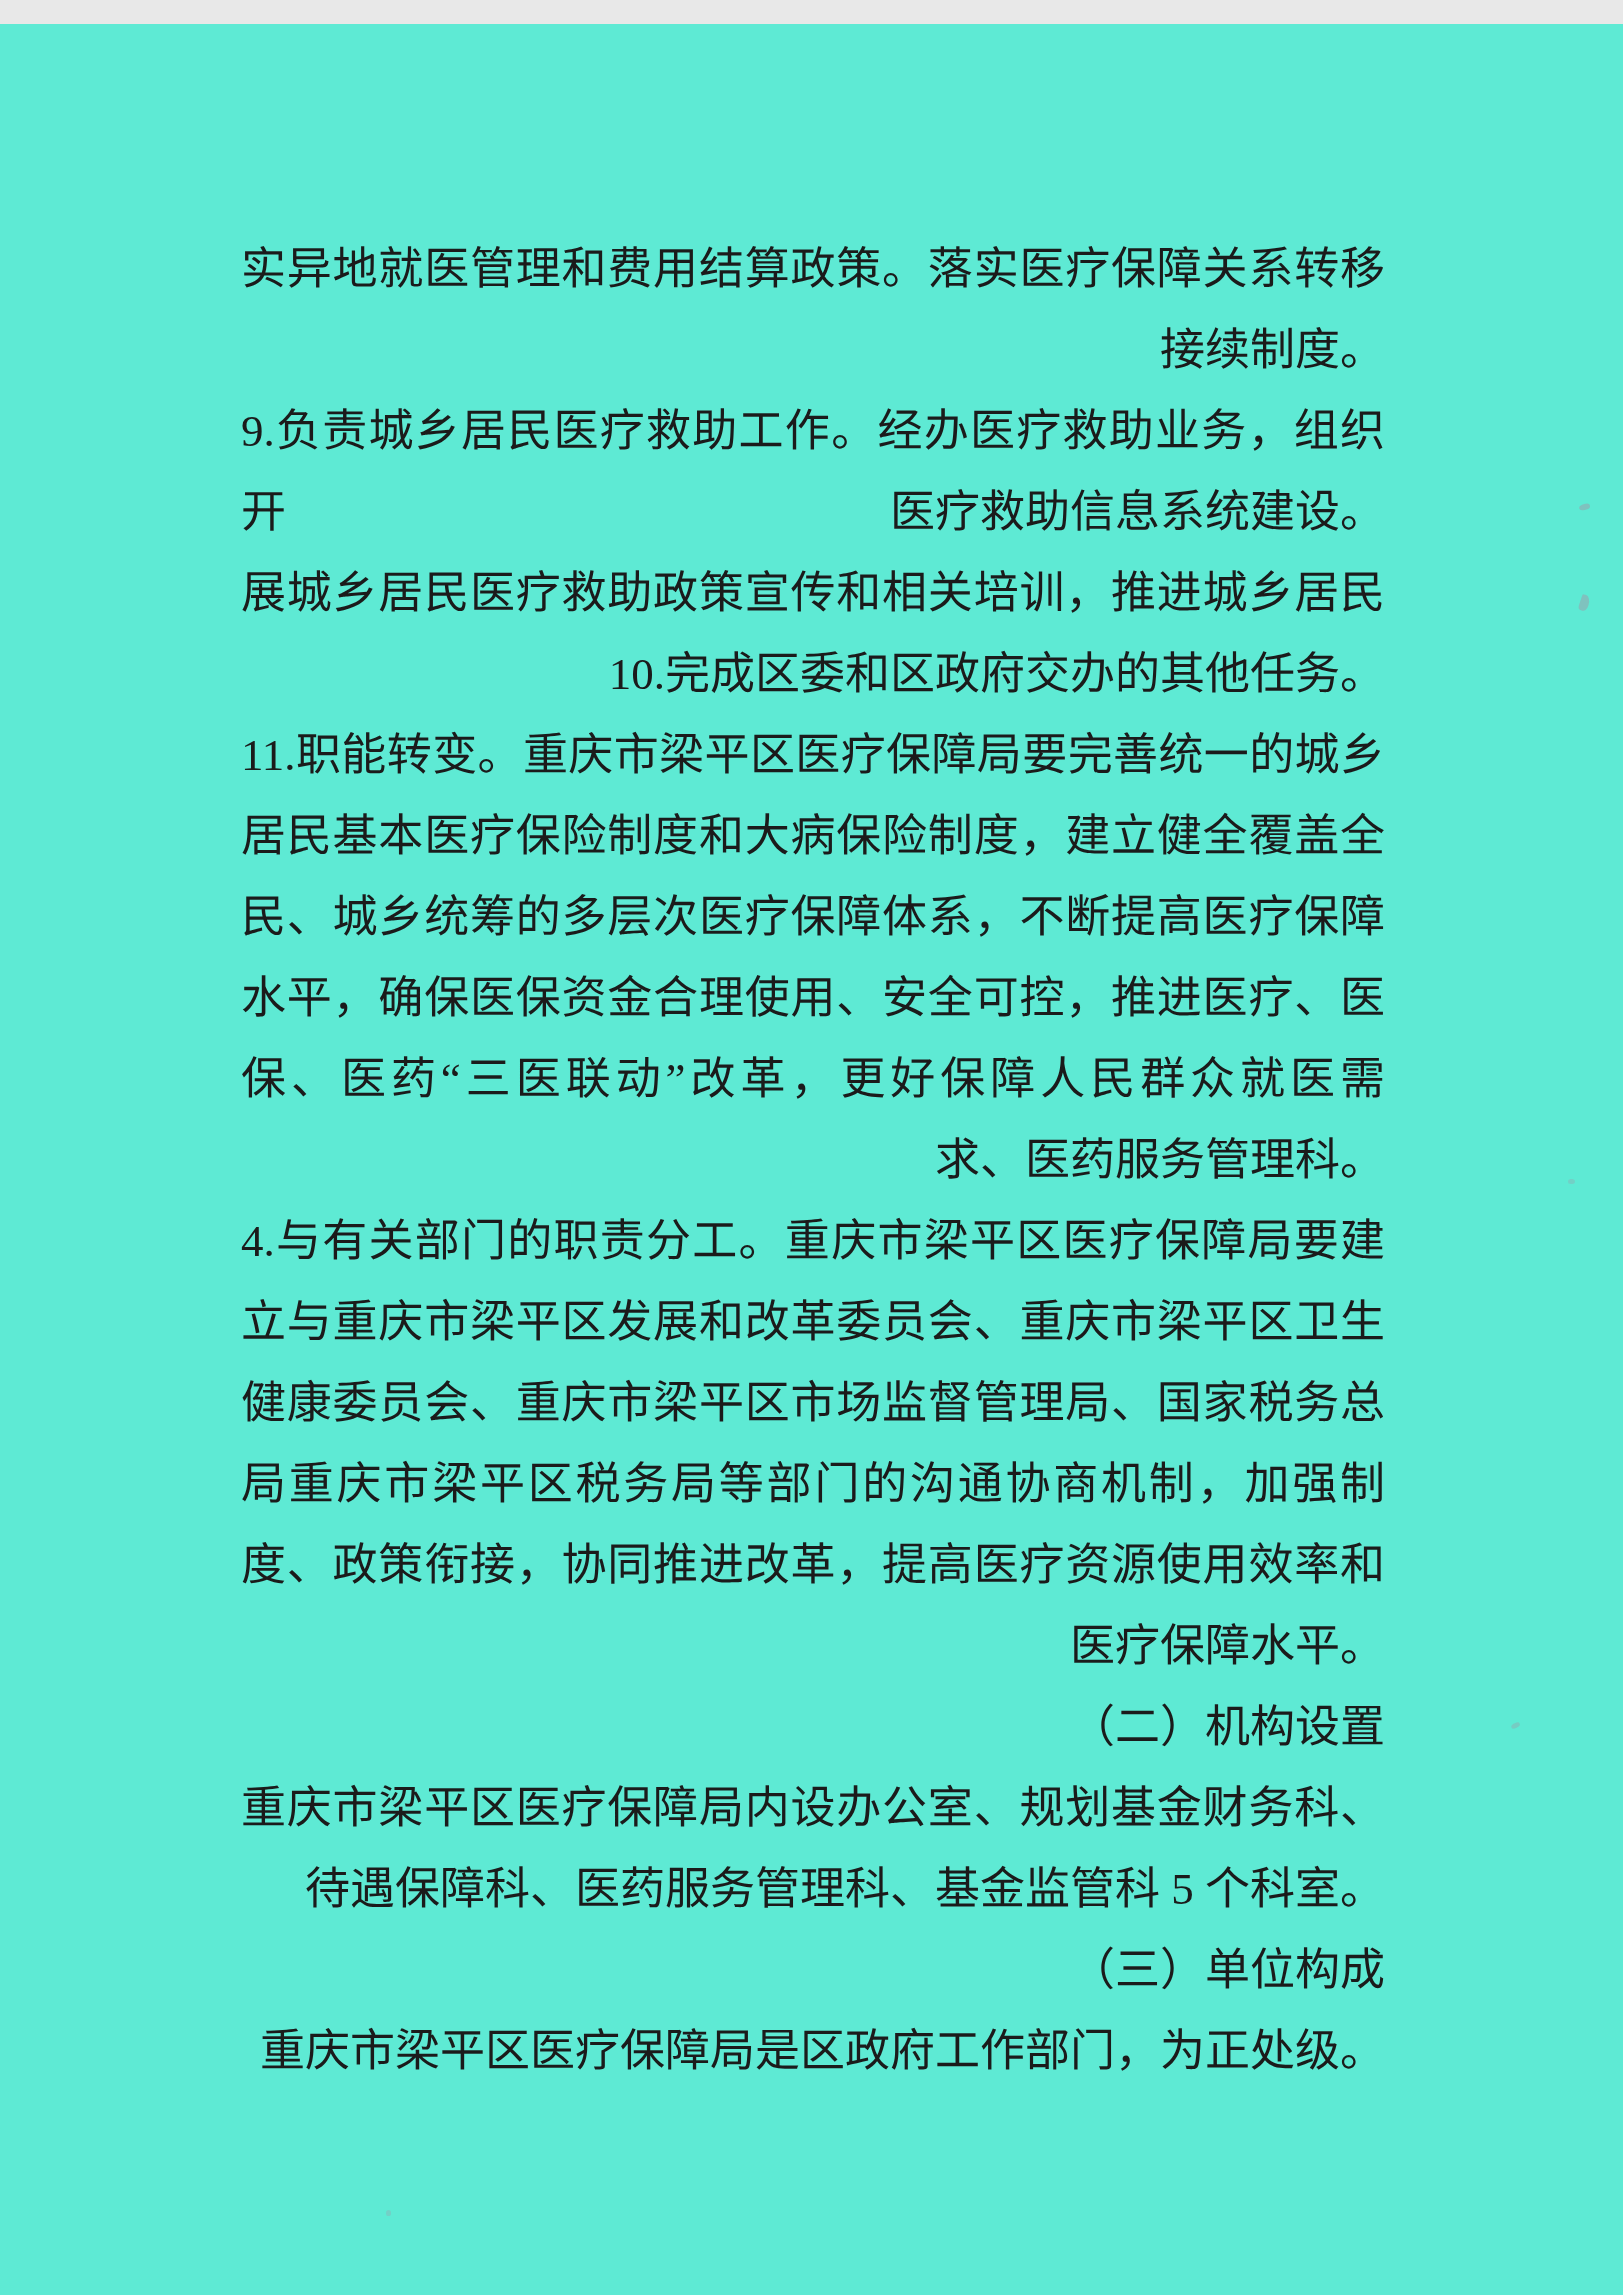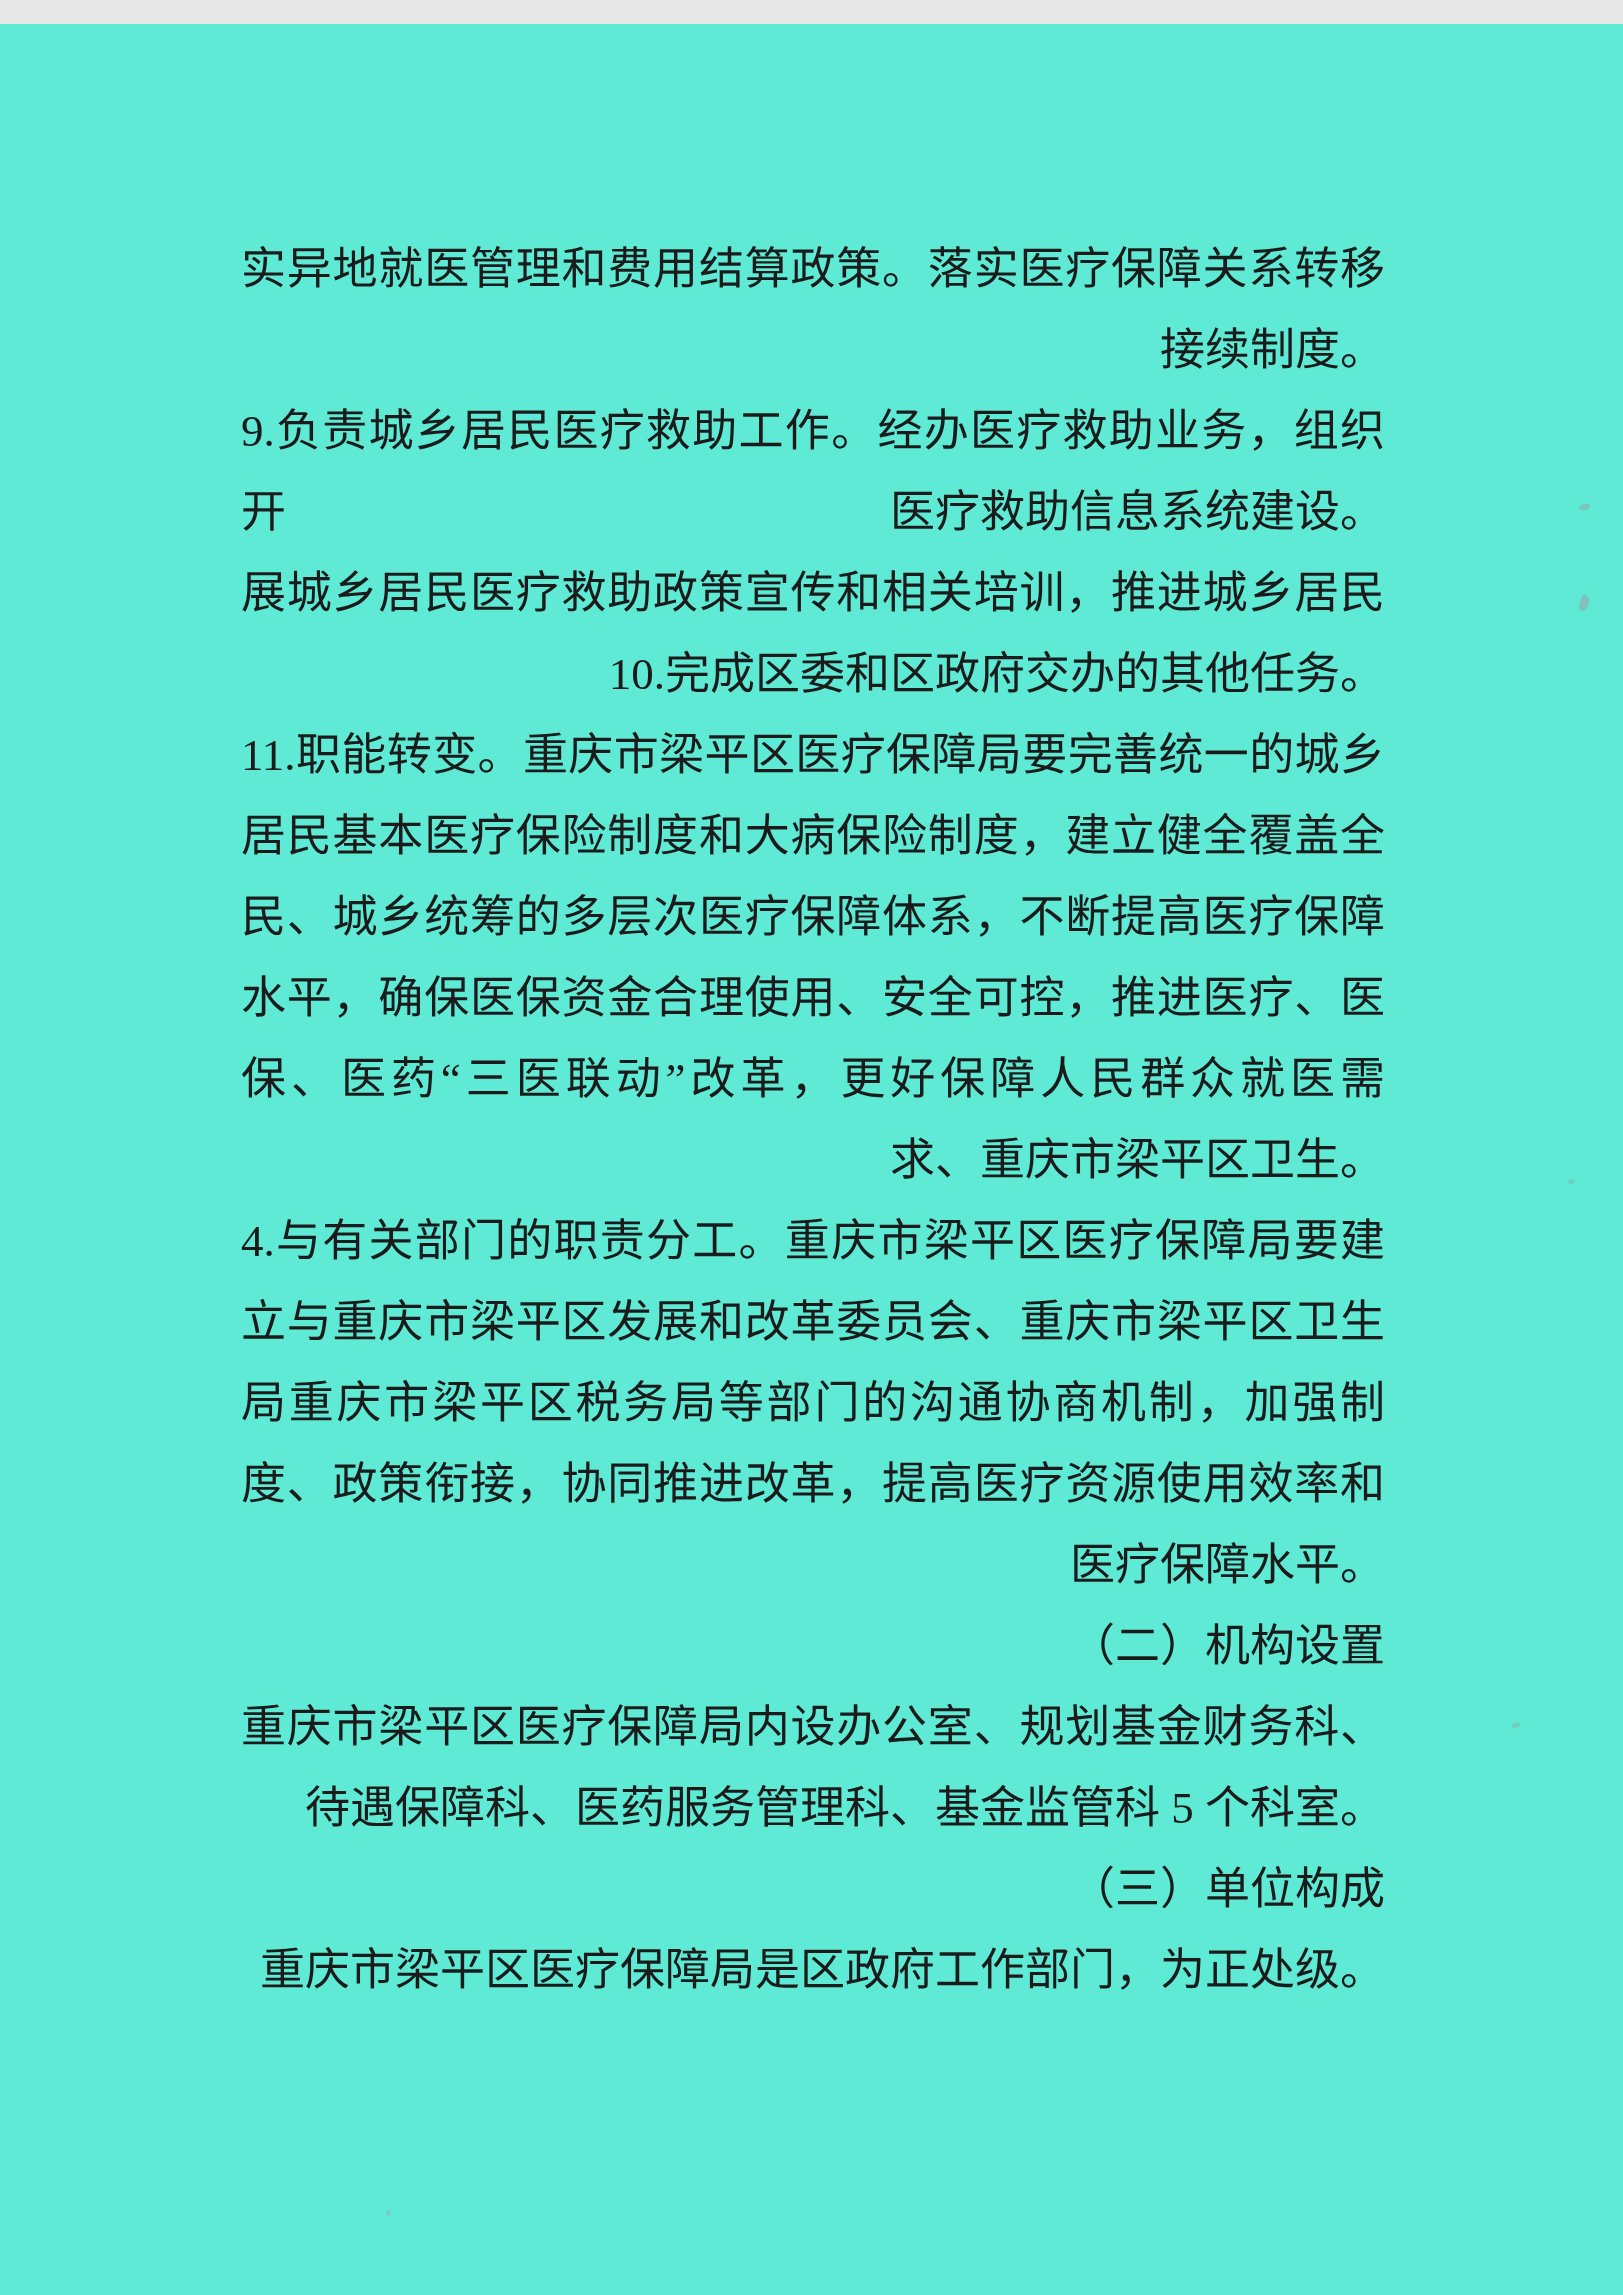--- a/index.html
+++ b/index.html
@@ -56,23 +56,24 @@
       <div class="line">接续制度。</div>
       <div class="line j">9.负责城乡居民医疗救助工作。经办医疗救助业务，组织开</div>
       <div class="line">医疗救助信息系统建设。</div>
       <div class="line j">展城乡居民医疗救助政策宣传和相关培训，推进城乡居民</div>
       <div class="line">10.完成区委和区政府交办的其他任务。</div>
       <div class="line j">11.职能转变。重庆市梁平区医疗保障局要完善统一的城乡</div>
       <div class="line j">居民基本医疗保险制度和大病保险制度，建立健全覆盖全</div>
       <div class="line j">民、城乡统筹的多层次医疗保障体系，不断提高医疗保障</div>
       <div class="line j">水平，确保医保资金合理使用、安全可控，推进医疗、医</div>
       <div class="line j">保、医药“三医联动”改革，更好保障人民群众就医需</div>
-      <div class="line">求、重庆市梁平区卫生。</div>
+      <div class="line">求、医药服务管理科。</div>
       <div class="line j">4.与有关部门的职责分工。重庆市梁平区医疗保障局要建</div>
       <div class="line j">立与重庆市梁平区发展和改革委员会、重庆市梁平区卫生</div>
+      <div class="line j">健康委员会、重庆市梁平区市场监督管理局、国家税务总</div>
       <div class="line j">局重庆市梁平区税务局等部门的沟通协商机制，加强制</div>
       <div class="line j">度、政策衔接，协同推进改革，提高医疗资源使用效率和</div>
       <div class="line">医疗保障水平。</div>
       <div class="line">（二）机构设置</div>
       <div class="line j">重庆市梁平区医疗保障局内设办公室、规划基金财务科、</div>
       <div class="line">待遇保障科、医药服务管理科、基金监管科 5 个科室。</div>
       <div class="line">（三）单位构成</div>
       <div class="line">重庆市梁平区医疗保障局是区政府工作部门，为正处级。</div>
     </div>
   <div class="speck speck-1"></div>

